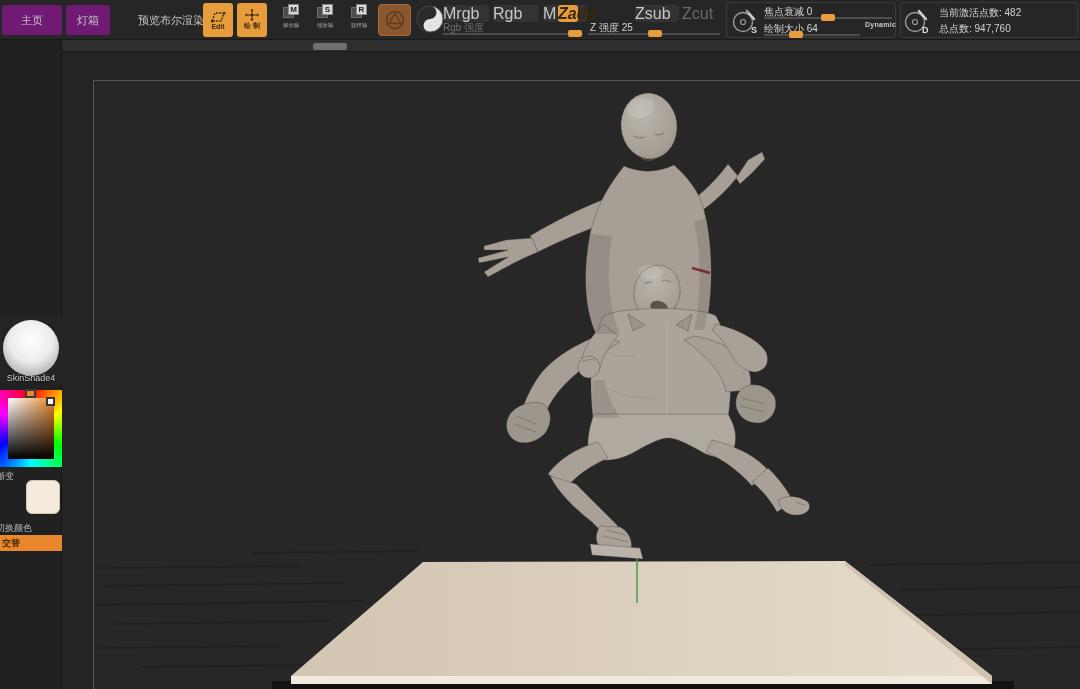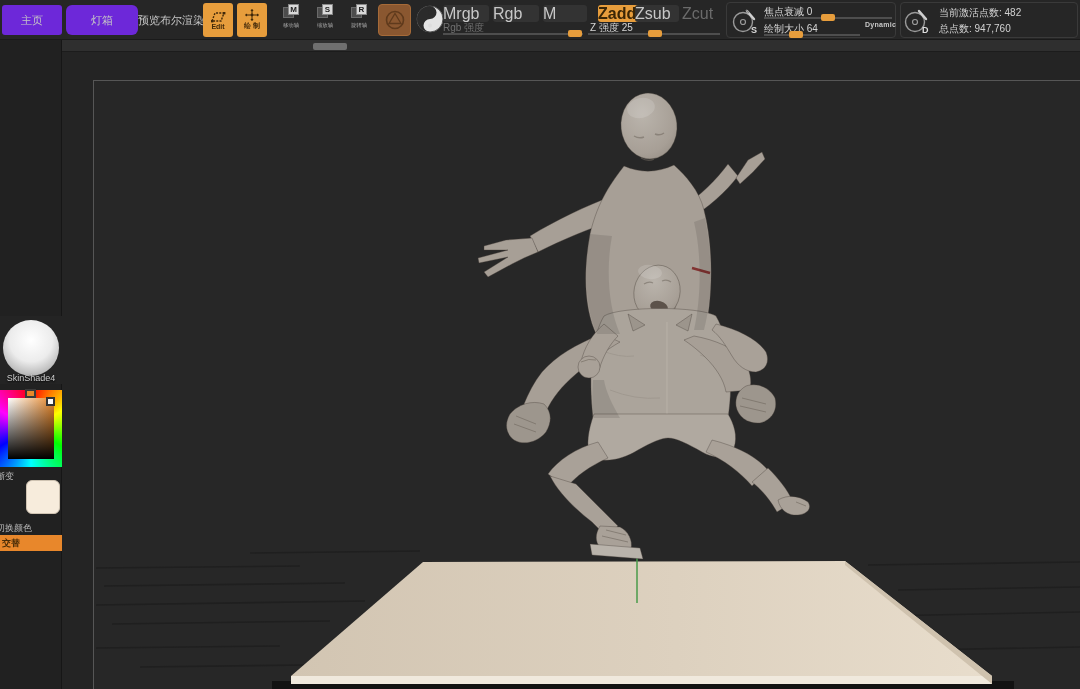--- a/index.html
+++ b/index.html
@@ -3,21 +3,21 @@
 <meta charset="utf-8">
 <style>
   * { margin:0; padding:0; box-sizing:border-box; }
   body { background:#111; }
   .page { position:relative; width:1080px; height:689px; overflow:hidden;
           background:#242424; font-family:"Liberation Sans",sans-serif; }
 
   
   .toolbar { position:absolute; left:0; top:0; width:1080px; height:40px;
              background:#262626; border-bottom:1px solid #1a1a1a; z-index:10; }
-  .tbtn { position:absolute; top:5px; height:30px; background:#6d28d9; border-radius:3px;
+  .tbtn { position:absolute; top:5px; height:30px; background:#701a75; border-radius:3px;
           color:#c6c6c6; font-size:11px; display:flex; align-items:center; justify-content:center;
           cursor:default; }
   .tflat { background:transparent; }
   .obtn { position:absolute; top:3px; height:34px; background:#e79d3c; border-radius:3px;
           display:flex; flex-direction:column; align-items:center; justify-content:center;
           color:#41290a; font-size:7px; font-weight:bold; }
   .gyro { position:absolute; top:4px; width:30px; height:33px; display:flex; flex-direction:column;
           align-items:center; justify-content:flex-start; }
   .gyro .stack { position:relative; width:16px; height:15px; }
   .gyro .stack .b1 { position:absolute; left:0; top:3px; width:11px; height:11px; background:#4c4c4c; border:1px solid #6a6a6a; }
@@ -210,21 +210,21 @@
   </svg>
 
   <div class="lightbox-strip">
     <div class="lb-handle"></div>
   </div>
 
   <div class="toolbar">
     <div class="tbtn" style="left:2px;width:60px;">
         <span>主页</span>
       </div>
-    <div class="tbtn" style="left:66px;width:72px;border-radius:6px;">
+    <div class="tbtn" style="left:66px;width:44px;">
         <span>灯箱</span>
       </div>
     <div class="tbtn tflat" style="left:132px;width:78px;">
         <span>预览布尔渲染</span>
       </div>
 
     <div class="obtn" style="left:203px;width:30px;">
       <svg width="16" height="12" viewBox="0 0 16 12">
         <path d="M2,10 L5,2 L14,2 L11,10 Z" fill="none" stroke="#41290a" stroke-width="1.4" stroke-dasharray="2,1.2"></path>
         <rect x="1" y="9" width="2.4" height="2.4" fill="#41290a"></rect>
@@ -284,21 +284,21 @@
 
     <div class="mbtn" style="left:443px;width:46px;">
         <span>Mrgb</span>
       </div>
     <div class="mbtn" style="left:493px;width:46px;">
         <span>Rgb</span>
       </div>
     <div class="mbtn" style="left:543px;width:44px;">
         <span>M</span>
       </div>
-    <div class="mbtn active" style="left:598px;width:65px;">
+    <div class="mbtn active" style="left:558px;width:20px;font-style:italic;">
         <span>Zadd</span>
       </div>
     <div class="mbtn" style="left:635px;width:44px;">
         <span>Zsub</span>
       </div>
     <div class="mbtn disabled" style="left:682px;width:40px;">
         <span>Zcut</span>
       </div>
 
     <div class="slabel dim" style="left:443px;top:21px;">Rgb 强度</div>

